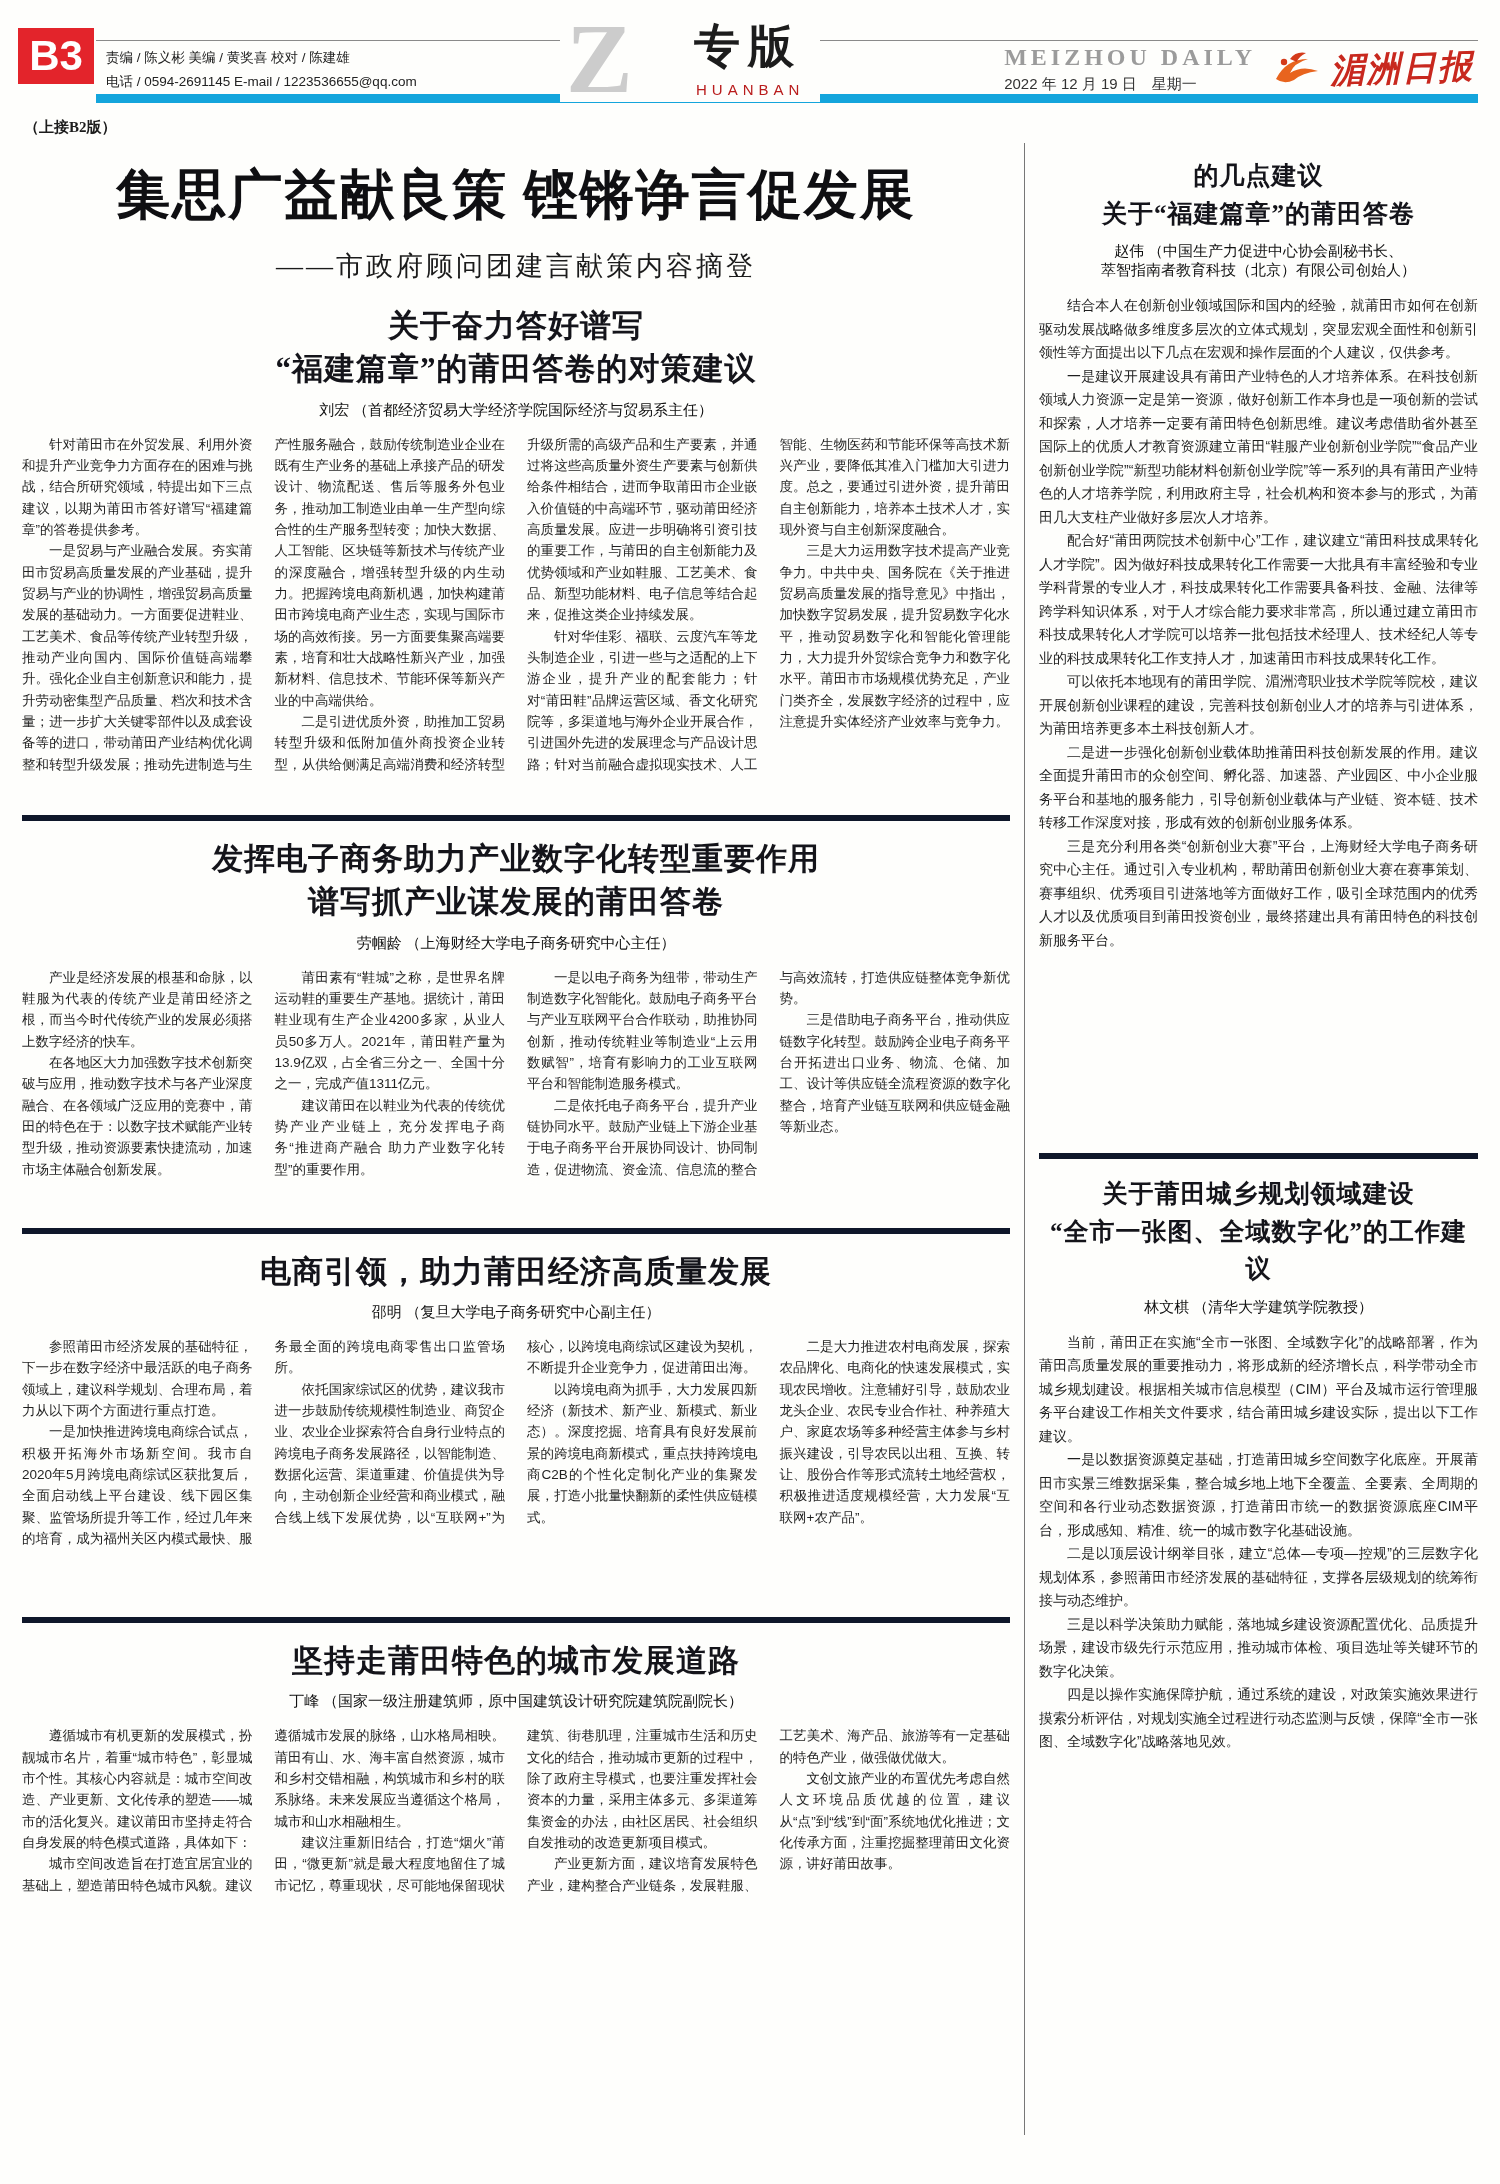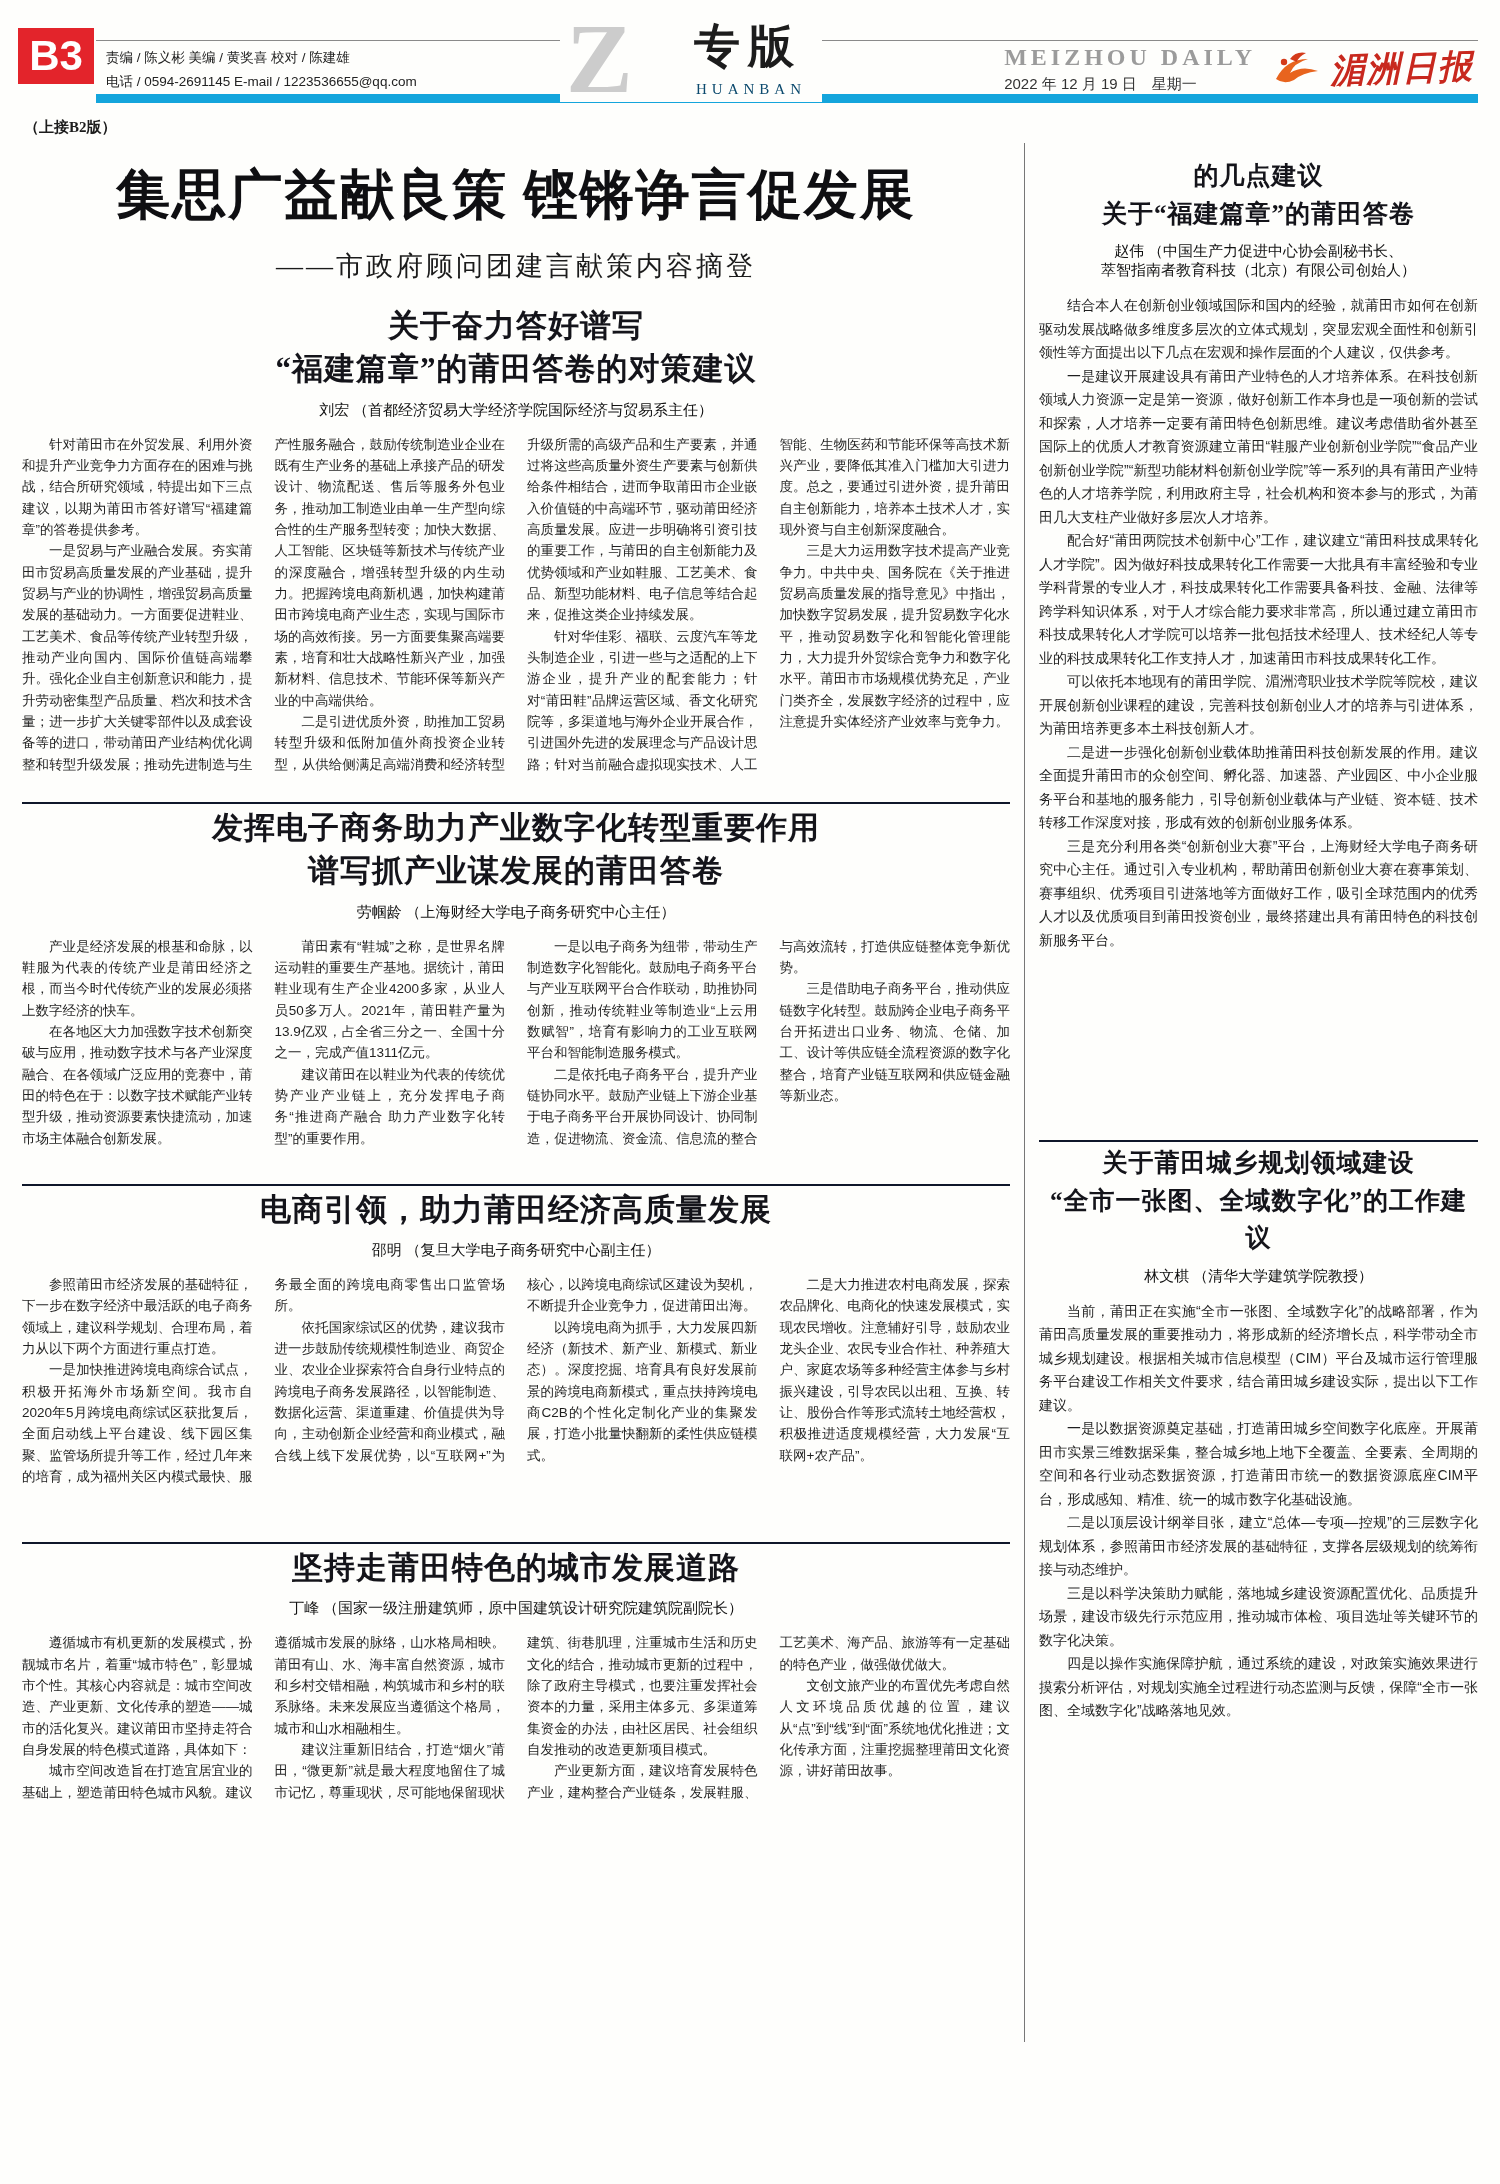--- a/index.html
+++ b/index.html
@@ -10,39 +10,39 @@
   .hairline{position:absolute;top:40px;left:96px;right:22px;height:1px;background:#8a8a8a;}
   .blue-bar{position:absolute;top:94px;left:96px;right:22px;height:9px;background:#14a5dc;z-index:1;}
   .b3-box{position:absolute;left:18px;top:28px;width:76px;height:56px;background:#e3242b;
           display:flex;align-items:center;justify-content:center;color:#fff;
           font-family:"Liberation Sans","DejaVu Sans",sans-serif;font-weight:bold;font-size:42px;}
   .editor-block{position:absolute;left:106px;top:46px;font-family:"Liberation Sans","DejaVu Sans",sans-serif;
           font-size:13.5px;line-height:1.75;color:#222;}
   .section-center{position:absolute;left:560px;top:12px;z-index:2;background:#fefefc;padding:0 16px 4px;}
   .z-letter{position:absolute;left:6px;top:2px;font-size:100px;line-height:.9;color:#cccccc;font-weight:bold;}
   .section-cn{margin-left:118px;font-size:46px;font-weight:bold;letter-spacing:8px;line-height:1.5;}
-  .section-en{margin-left:120px;font-size:15px;letter-spacing:5px;color:#0c4a6e;
-          font-family:Liberation Serif, serif;}
+  .section-en{margin-left:120px;font-size:15px;letter-spacing:5px;color:#b91c1c;
+          font-family:Liberation Sans, sans-serif;}
   .masthead{position:absolute;right:26px;top:44px;display:flex;align-items:center;gap:14px;z-index:2;}
   .paper-en{font-weight:bold;font-size:24px;letter-spacing:4px;color:#9b9b9b;}
   .paper-date{font-family:"Liberation Sans","DejaVu Sans",sans-serif;font-size:15px;color:#333;margin-top:4px;}
   .logo{display:flex;align-items:center;gap:6px;}
   .logo-cn{font-size:34px;font-weight:bold;font-style:italic;color:#c8281e;letter-spacing:2px;
            transform:rotate(-2deg);}
   
   .continuation{margin:12px 0 0 24px;font-weight:bold;font-size:15px;}
   .content{display:flex;padding:0 22px;align-items:stretch;}
   .left-region{width:988px;}
   .v-divider{width:1px;background:#777;margin:6px 14px 20px 14px;}
   .right-region{flex:1;min-width:0;}
   .main-headline{text-align:center;margin:22px 0 6px;}
   .main-headline h1{margin:0;font-size:54px;font-weight:900;letter-spacing:2px;color:#0f0f12;}
   .main-subtitle{font-size:27px;margin-top:16px;letter-spacing:3px;color:#1b1b1b;}
   .art{margin-top:14px;padding-top:6px;}
-  .art + .art{border-top:2px solid #0f172a;margin-top:16px;padding-top:2px;}
+  .art + .art{border-top:6px solid #0f172a;margin-top:29px;padding-top:16px;}
   .art-title{text-align:center;font-weight:bold;font-size:31px;line-height:1.4;letter-spacing:1px;color:#14141a;}
   .right-region .art-title{font-size:25px;line-height:1.5;}
   .byline{text-align:center;font-size:15px;margin:10px 0 14px;color:#111;}
   .byline .b2{display:block;}
   .art-body{column-count:4;column-gap:22px;text-align:justify;font-size:13.5px;line-height:1.58;
             font-family:"Liberation Sans","DejaVu Sans",sans-serif;color:#1f1f1f;}
   .right-region .art-body{column-count:1;font-size:14px;line-height:1.68;}
   .art-body p{text-indent:2em;margin:0;}
   .mh-a1{min-height:352px;} .mh-a2{min-height:232px;} .mh-a3{min-height:252px;} .mh-a4{min-height:430px;}
   .mh-r1{min-height:830px;margin-top:14px;} .mh-r2{min-height:560px;}

